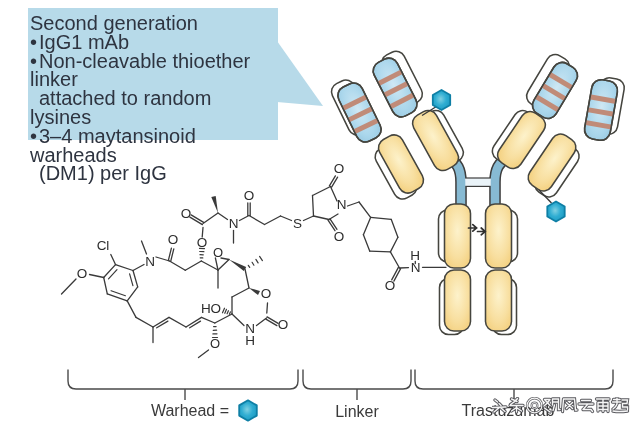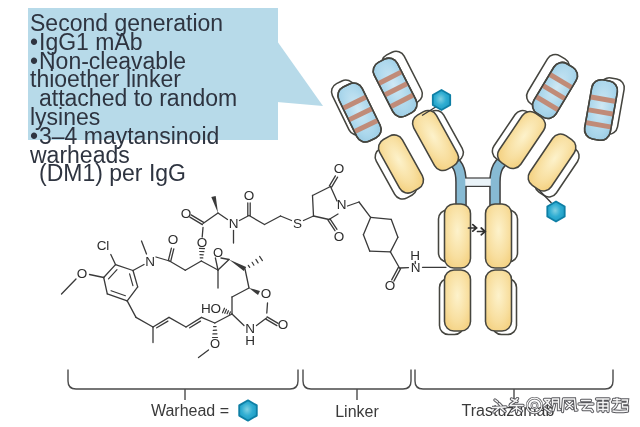--- a/index.html
+++ b/index.html
@@ -1,16 +1,16 @@
 <!DOCTYPE html>
 <html><head><meta charset="utf-8"><style>
 html,body{margin:0;padding:0;background:#ffffff;}
 #c{position:relative;width:640px;height:427px;font-family:"Liberation Sans",sans-serif;overflow:hidden;}
 .box{position:absolute;left:28px;top:8px;width:250px;height:132px;background:#b7dae9;}
-.box .txt{padding:6px 0 0 2px;font-size:23px;line-height:18.8px;color:#2e3440;}
+.box .txt{padding:6px 0 0 2px;font-size:20px;line-height:18.8px;color:#2e3440;}
 
 </style></head><body>
 <div id="c">
 <div class="box"></div>
 <svg style="position:absolute;left:0;top:0" width="640" height="427" viewBox="0 0 640 427">
 <polygon points="277,41 323,106 277,102" fill="#b7dae9"></polygon>
 </svg>
 <div class="box">
       <div class="txt">Second generation<br>
 <span style="display:inline-block;width:9px">•</span>IgG1 mAb<br>

